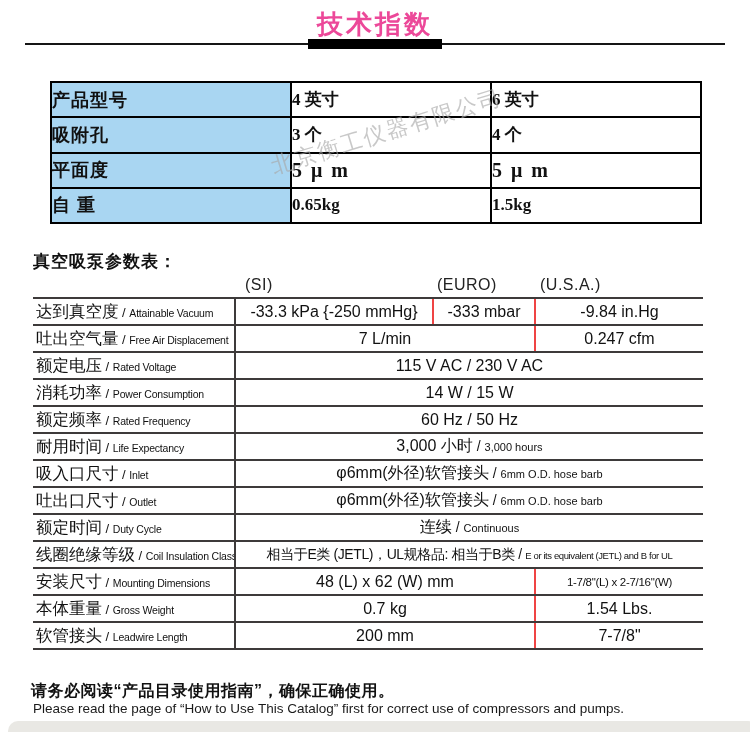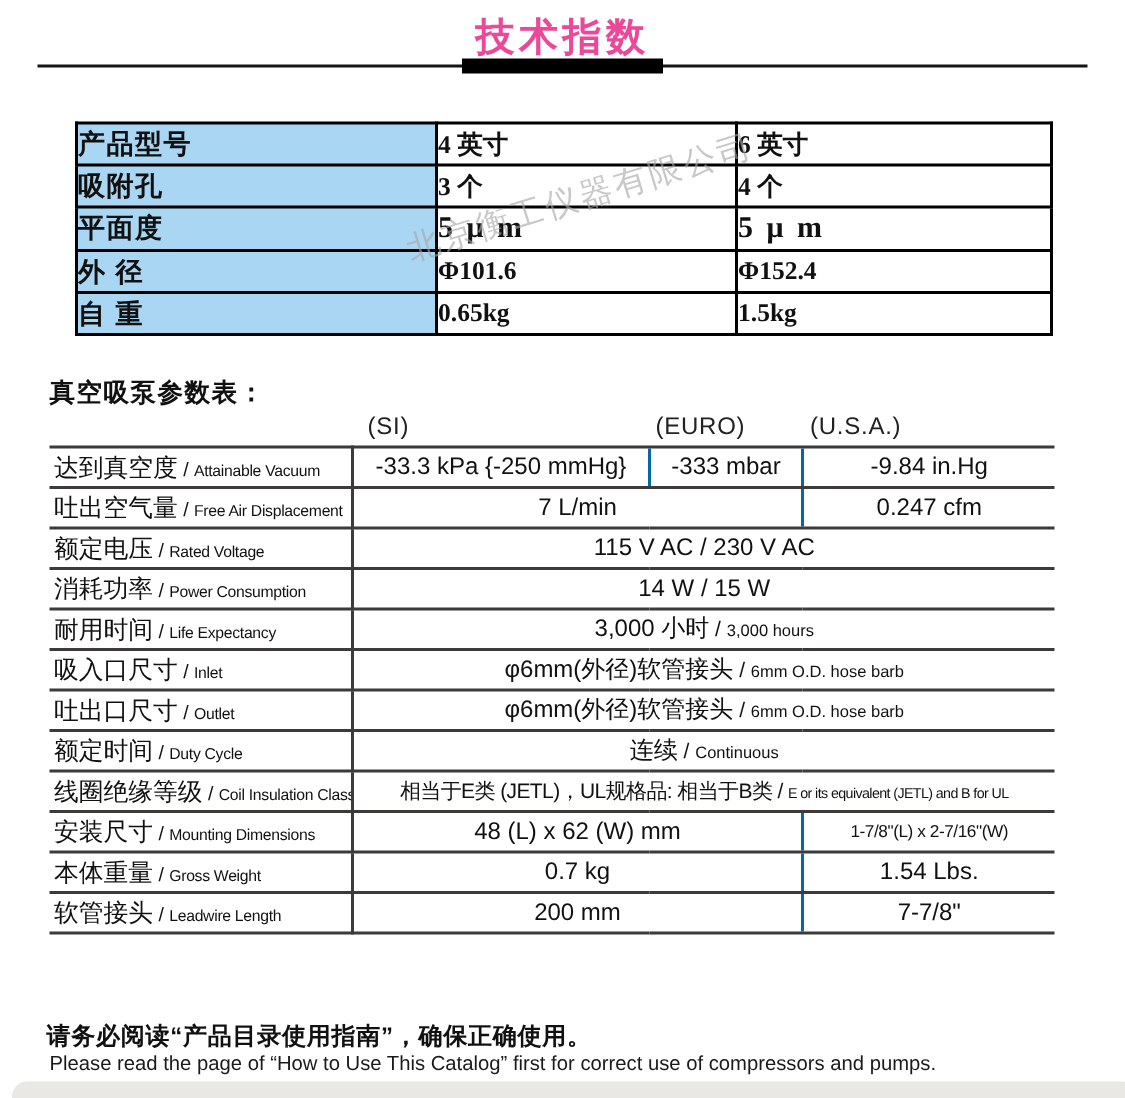--- a/index.html
+++ b/index.html
@@ -87,21 +87,21 @@
   }
   .pump-table td.plbl {
     text-align:left; padding-left:3px;
     border-right:2px solid #3d3a3a;
     white-space:nowrap; overflow:hidden;
   }
   .pump-table td.pval {
     text-align:center;
     font-size:16px; white-space:nowrap;
   }
-  .pump-table td.pval + td.pval { border-left:2px solid #0369a1; }
+  .pump-table td.pval + td.pval { border-left:2px solid #ef4444; }
   .pump-table td.pval.small { font-size:11.5px; letter-spacing:-0.3px; }
   .pump-table td.pval.tight { font-size:14px; letter-spacing:-0.4px;margin-left:15px; }
   .lbl-zh { font-size:16.5px; }
   .lbl-sep { font-size:13px; }
   .lbl-en { font-size:10.5px; letter-spacing:-0.2px; }
   .val-sep { font-size:14px; }
   .val-sub { font-size:11px; }
   .pval.tight .val-sub { font-size:9.5px; }
 
   
@@ -146,25 +146,20 @@
           <td class="lbl">吸附孔</td>
           <td class="val">3 个</td>
           <td class="val">4 个</td>
         </tr>
         <tr>
           <td class="lbl">平面度</td>
           <td class="val big">5 μ m</td>
           <td class="val big">5 μ m</td>
         </tr>
         <tr>
-          <td class="lbl">外 径</td>
-          <td class="val">Φ101.6</td>
-          <td class="val">Φ152.4</td>
-        </tr>
-        <tr>
           <td class="lbl">自 重</td>
           <td class="val">0.65kg</td>
           <td class="val">1.5kg</td>
         </tr>
       </tbody>
   </table>
 
   <div class="pump-title">真空吸泵参数表：</div>
   <div class="unit-header unit-si">(SI)</div>
   <div class="unit-header unit-euro">(EURO)</div>
@@ -191,20 +186,24 @@
         </tr>
         <tr>
           <td class="plbl"><span class="lbl-zh">额定电压</span><span class="lbl-sep"> / </span><span class="lbl-en">Rated Voltage</span></td>
           <td class="pval" colspan="3"><span>115 V AC / 230 V AC</span></td>
         </tr>
         <tr>
           <td class="plbl"><span class="lbl-zh">消耗功率</span><span class="lbl-sep"> / </span><span class="lbl-en">Power Consumption</span></td>
           <td class="pval" colspan="3"><span>14 W / 15 W</span></td>
         </tr>
         <tr>
+          <td class="plbl"><span class="lbl-zh">额定频率</span><span class="lbl-sep"> / </span><span class="lbl-en">Rated Frequency</span></td>
+          <td class="pval" colspan="3"><span>60 Hz / 50 Hz</span></td>
+        </tr>
+        <tr>
           <td class="plbl"><span class="lbl-zh">耐用时间</span><span class="lbl-sep"> / </span><span class="lbl-en">Life Expectancy</span></td>
           <td class="pval" colspan="3"><span>3,000 小时</span><span class="val-sep"> / </span><span class="val-sub">3,000 hours</span></td>
         </tr>
         <tr>
           <td class="plbl"><span class="lbl-zh">吸入口尺寸</span><span class="lbl-sep"> / </span><span class="lbl-en">Inlet</span></td>
           <td class="pval" colspan="3"><span>φ6mm(外径)软管接头</span><span class="val-sep"> / </span><span class="val-sub">6mm O.D. hose barb</span></td>
         </tr>
         <tr>
           <td class="plbl"><span class="lbl-zh">吐出口尺寸</span><span class="lbl-sep"> / </span><span class="lbl-en">Outlet</span></td>
           <td class="pval" colspan="3"><span>φ6mm(外径)软管接头</span><span class="val-sep"> / </span><span class="val-sub">6mm O.D. hose barb</span></td>

